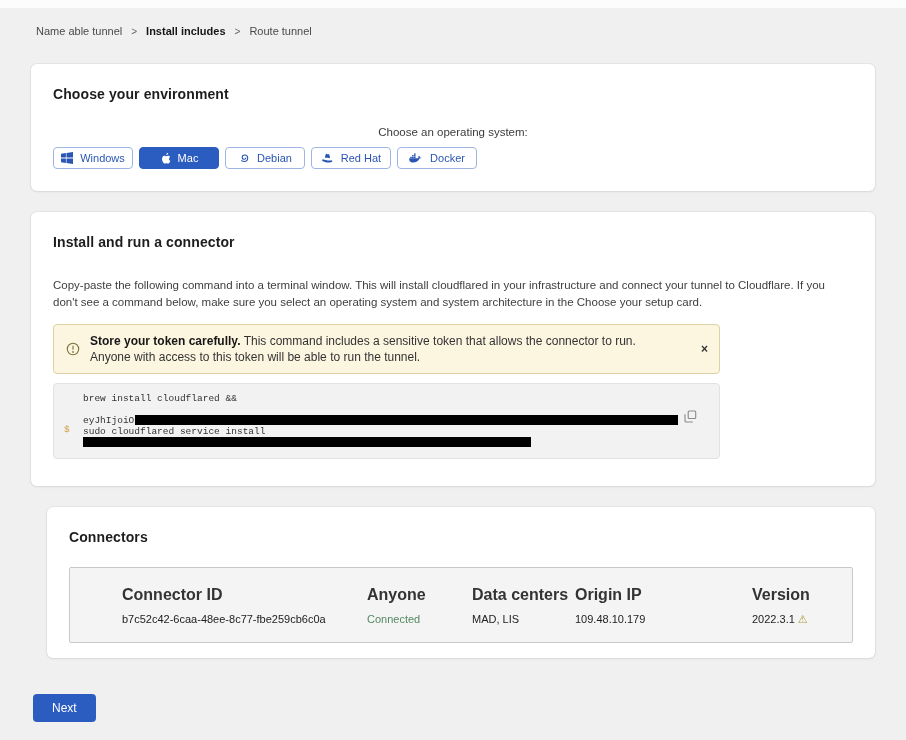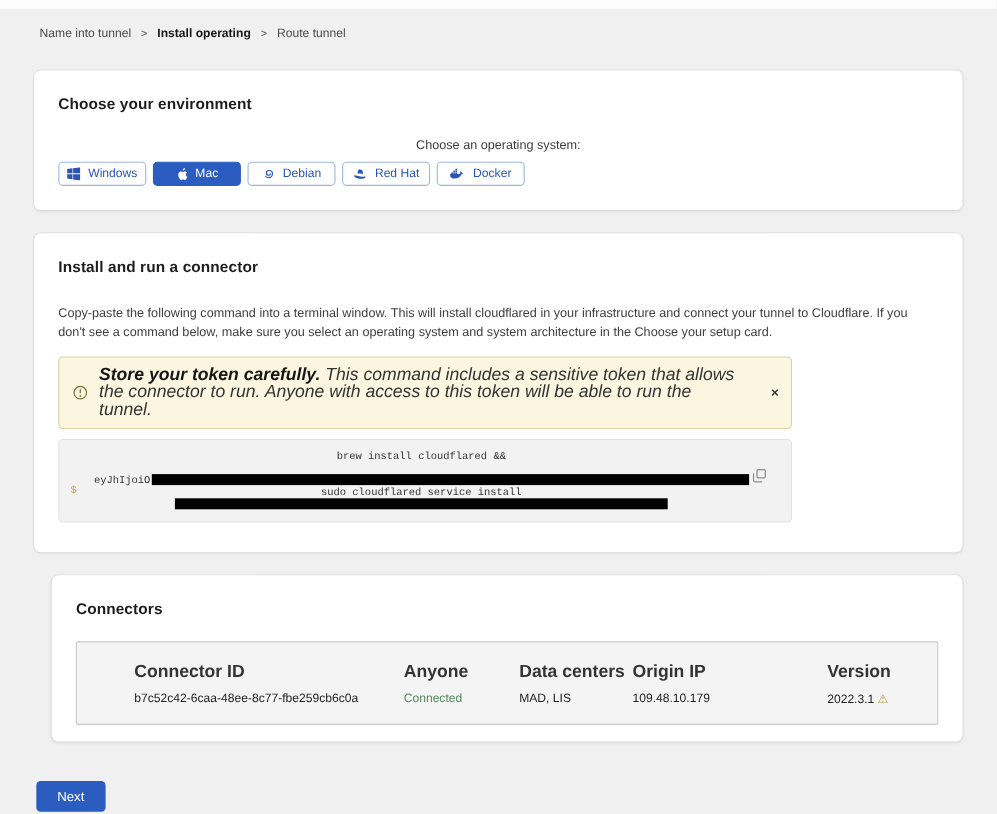--- a/index.html
+++ b/index.html
@@ -39,33 +39,33 @@
   .os-btn .os-icon { display:flex; align-items:center; }
   .os-btn.selected { background:#2b5cc0; border-color:#2b5cc0; color:#fff; }
 
   
   .install-desc { margin-top:27px; font-size:11.5px; line-height:17px; color:#3e3e3e; max-width:798px; }
   .warning-banner {
     margin-top:13px; width:667px; background:#fcf6e1; border:1px solid #ddd1a6;
     border-radius:4px; padding:8px 30px 8px 12px; display:flex; align-items:center; gap:10px;
     position:relative; color:#7d6e33;
   }
-  .warning-text { font-size:16px; line-height:16px; color:#333; max-width:585px;font-style:italic; }
+  .warning-text { font-size:12px; line-height:16px; color:#333; max-width:585px; }
   .warning-text strong { color:#161616; }
   .warning-close {
     position:absolute; right:11px; top:50%; transform:translateY(-50%);
     background:none; border:none; font-size:12px; color:#333; cursor:pointer;
     font-family:"Liberation Sans", sans-serif; font-weight:bold;
   }
   .code-block {
     margin-top:9px; width:667px; background:#f2f2f2; border:1px solid #e2e2e2;
     border-radius:4px; padding:10px 36px 9px 10px; position:relative;
     font-family:"Liberation Mono", monospace; font-size:9.5px; line-height:10.5px; color:#333;
   }
-  .code-line { white-space:nowrap; padding-left:19px;text-align:center; }
+  .code-line { white-space:nowrap; padding-left:19px; }
   .code-line.blank { height:10.5px; }
   .prompt { position:absolute; left:10px; top:41px; color:#cf9d3f; }
   .redaction { display:inline-block; background:#000; height:10px; vertical-align:-2px; }
   .redaction.bar1 { width:543px; margin-left:1px; }
   .redaction.bar2 { width:448px; }
   .copy-btn {
     position:absolute; right:22px; top:26px; background:none; border:none; cursor:pointer;
     display:flex;
   }
 
@@ -87,23 +87,23 @@
     height:28px; padding:0 19px; font-size:12px; font-family:"Liberation Sans", sans-serif;
     cursor:pointer;
   }
 </style>
 </head>
 <body>
 
 <div class="top-strip"></div>
 
 <nav class="breadcrumb">
-  <span class="crumb">Name into tunnel</span>
+  <span class="crumb">Name able tunnel</span>
   <span class="sep">&gt;</span>
-  <span class="crumb active">Install operating</span>
+  <span class="crumb active">Install includes</span>
   <span class="sep">&gt;</span>
   <span class="crumb">Route tunnel</span>
 </nav>
 
 <main>
 
   
   <section class="card">
     <h2>Choose your environment</h2>
     <p class="os-label">Choose an operating system:</p>

